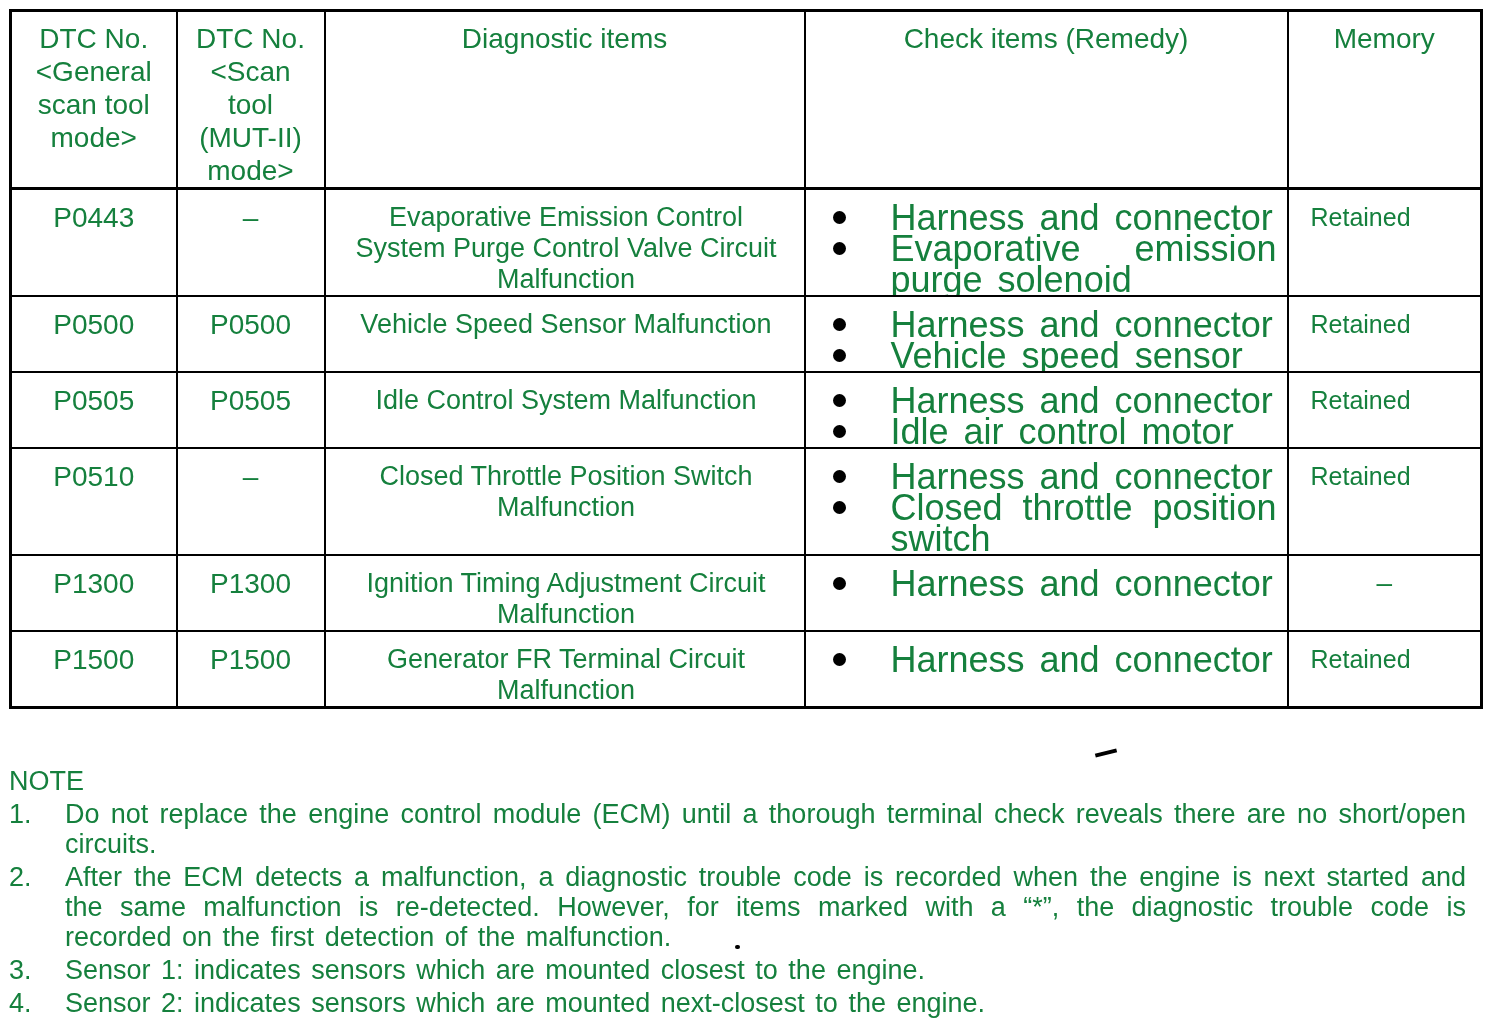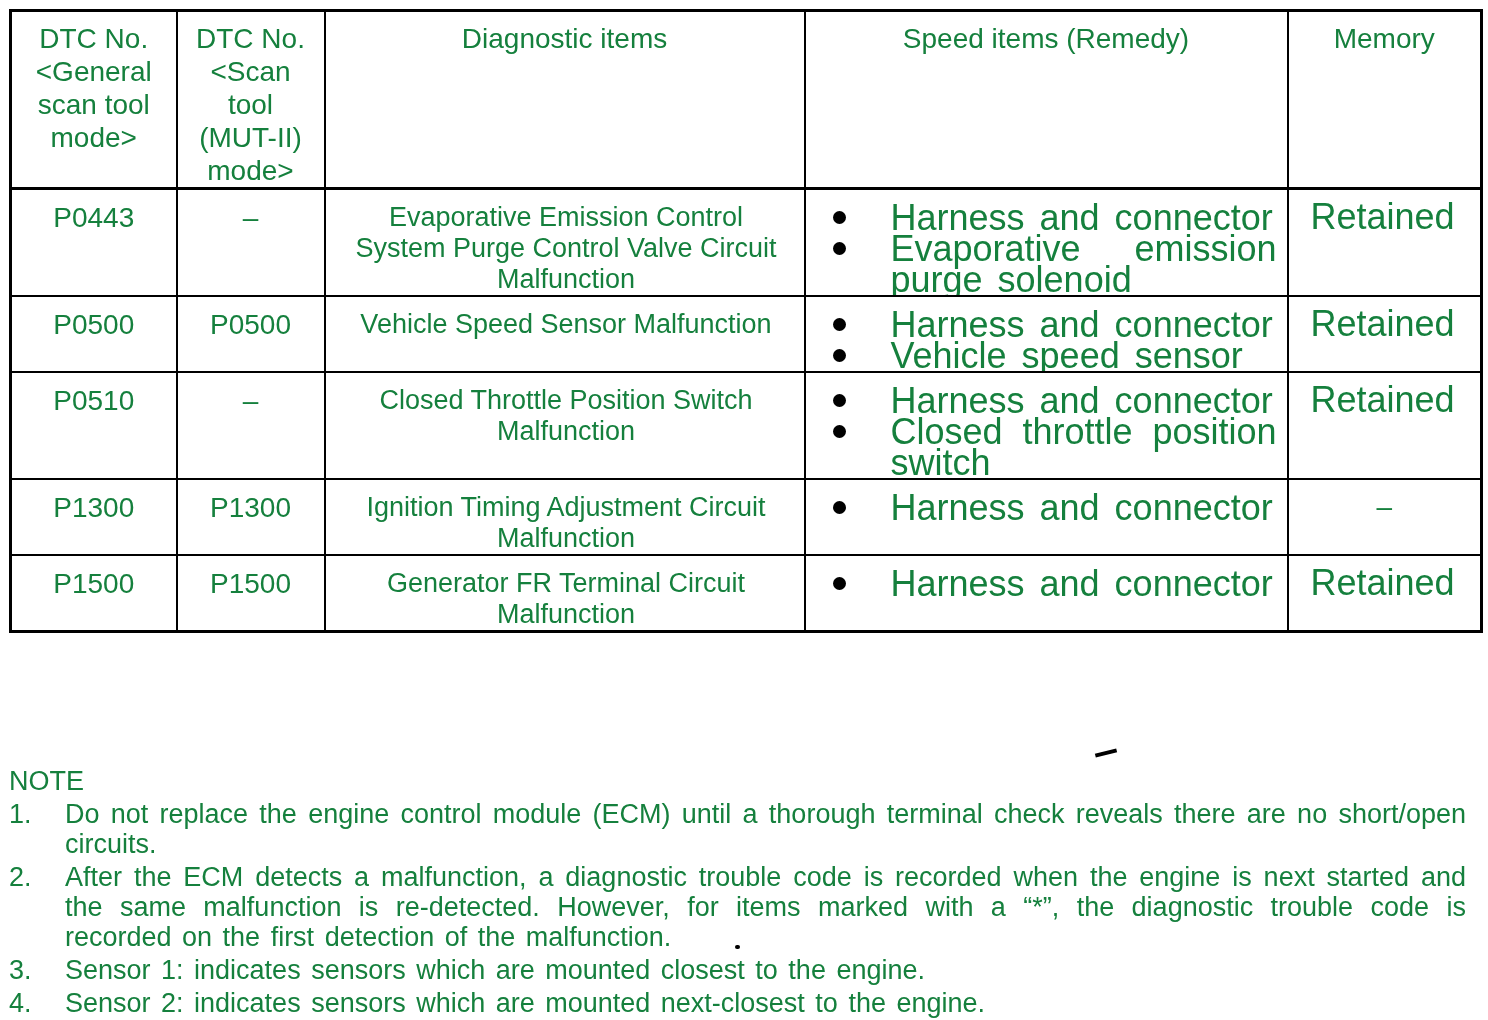--- a/index.html
+++ b/index.html
@@ -78,21 +78,21 @@
     position: absolute;
     left: 2px;
     top: 9px;
     width: 13px;
     height: 13px;
     border-radius: 50%;
     background: #000;
   }
   td.c-mem {
     padding: 12px 8px 0 22px;
-    font-size: 36px;
+    font-size: 25px;
     line-height: 30px;
   }
   td.dash {
     text-align: center;
     padding-left: 0;
     padding-right: 0;
     font-size: 28px;
   }
 
   
@@ -156,21 +156,21 @@
         <th>DTC No.
 &lt;General
 scan tool
 mode&gt;</th>
         <th>DTC No.
 &lt;Scan
 tool
 (MUT-II)
 mode&gt;</th>
         <th>Diagnostic items</th>
-        <th>Speed items (Remedy)</th>
+        <th>Check items (Remedy)</th>
         <th>Memory</th>
       </tr>
     </thead>
     <tbody>
       <tr class="body-row-tall">
         <td class="c-dtc">P0443</td>
         <td class="c-dtc dash">–</td>
         <td class="c-diag">Evaporative Emission Control
 System Purge Control Valve Circuit
 Malfunction</td>
@@ -189,20 +189,32 @@
         <td class="c-diag">Vehicle Speed Sensor Malfunction</td>
         <td class="c-check">
           <ul>
             <li><span class="bullet"></span><span>Harness and connector</span></li>
             <li><span class="bullet"></span><span>Vehicle speed sensor</span></li>
           </ul>
         </td>
         <td class="c-mem">Retained</td>
       </tr>
 
+      <tr class="body-row">
+        <td class="c-dtc">P0505</td>
+        <td class="c-dtc">P0505</td>
+        <td class="c-diag">Idle Control System Malfunction</td>
+        <td class="c-check">
+          <ul>
+            <li><span class="bullet"></span><span>Harness and connector</span></li>
+            <li><span class="bullet"></span><span>Idle air control motor</span></li>
+          </ul>
+        </td>
+        <td class="c-mem">Retained</td>
+      </tr>
 
       <tr class="body-row">
         <td class="c-dtc">P0510</td>
         <td class="c-dtc dash">–</td>
         <td class="c-diag">Closed Throttle Position Switch
 Malfunction</td>
         <td class="c-check">
           <ul>
             <li><span class="bullet"></span><span>Harness and connector</span></li>
             <li><span class="bullet"></span><span>Closed throttle position switch</span></li>

